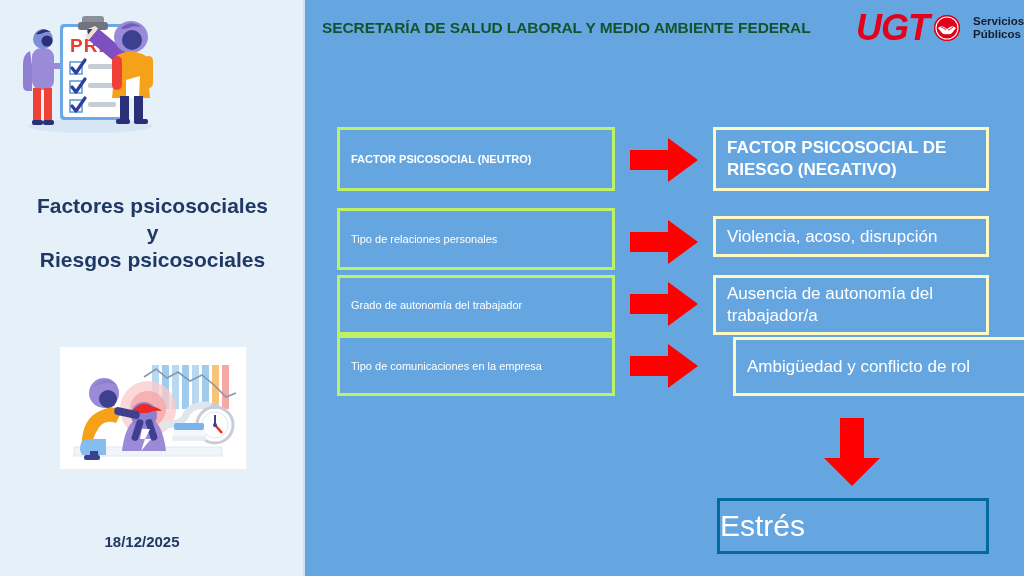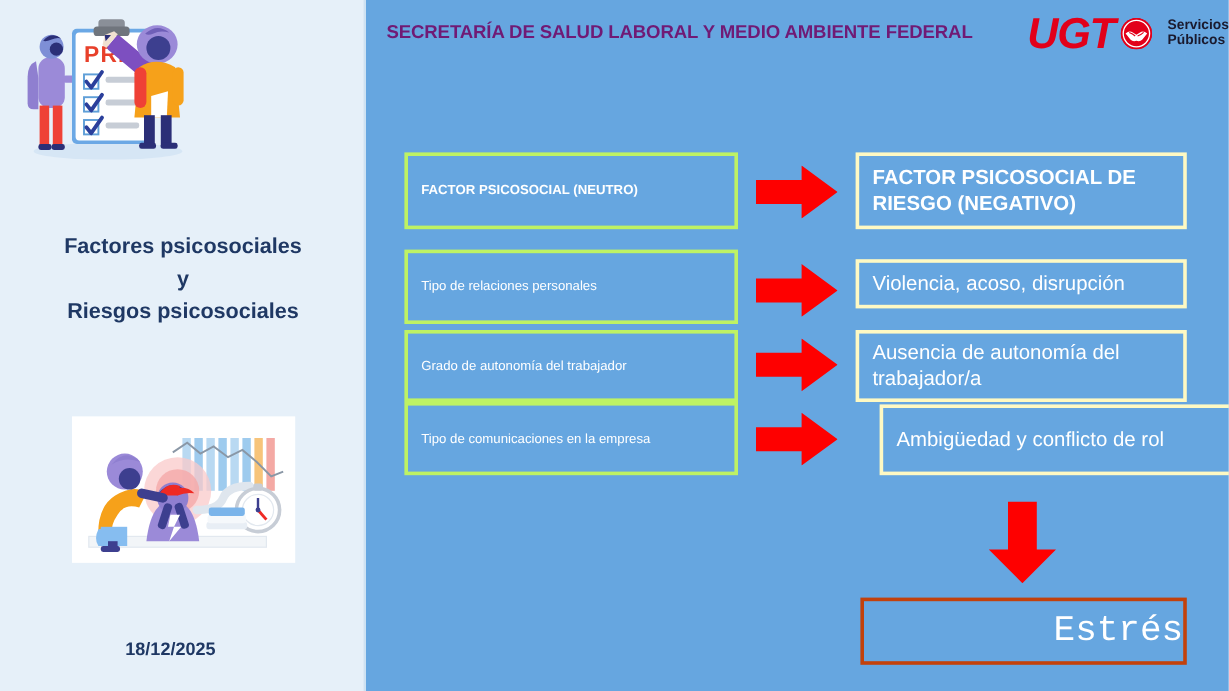--- a/index.html
+++ b/index.html
@@ -26,21 +26,21 @@
     background: #cfe2f2;
   }
 
   
   #prl-illustration { position: absolute; left: 8px; top: 6px; width: 160px; height: 132px; }
 
   #sidebar-title {
     position: absolute; left: 0; top: 192px; width: 305px;
     text-align: center;
     color: #1f3864;
-    font-size: 18px;
+    font-size: 21px;
     font-weight: bold;
     line-height: 27px;
   }
   #sidebar-title .ln { display: block; }
 
   
   #stress-illustration {
     position: absolute; left: 60px; top: 347px;
     width: 186px; height: 122px;
     background: #ffffff;
@@ -51,21 +51,21 @@
     position: absolute; left: 0; top: 533px; width: 284px;
     text-align: center;
     color: #1f3864;
     font-size: 15px;
     font-weight: bold;
   }
 
   
   #header-title {
     position: absolute; left: 322px; top: 19px;
-    color: #701a75;
+    color: #14532d;
     font-size: 15.5px;
     font-weight: bold;
     letter-spacing: -0.1px;
     white-space: nowrap;
   }
   #ugt-logo {
     position: absolute; left: 856px; top: 8px;
     width: 160px; height: 40px;
     display: flex; align-items: center;
   }
@@ -113,24 +113,23 @@
   #box-l3 { left: 337px; top: 275px; width: 278px; height: 60px; }
   #box-l4 { left: 337px; top: 335px; width: 278px; height: 61px; }
 
   #box-r1 { left: 713px; top: 127px; width: 276px; height: 64px; }
   #box-r2 { left: 713px; top: 216px; width: 276px; height: 41px; }
   #box-r3 { left: 713px; top: 275px; width: 276px; height: 60px; }
   #box-r4 { left: 713px; top: 337px; width: 320px; height: 59px; margin-left: 20px; }
 
   #box-estres {
     left: 717px; top: 498px; width: 272px; height: 56px;
-    border: 3px solid #c2410c;
-    justify-content: flex-end;
+    border: 3px solid #0369a1;
+    justify-content: flex-start;
     font-size: 30px;
-    font-family: Liberation Mono, monospace;
   }
   #box-estres .txt { padding: 0; }
 
   
   .arrow-right { position: absolute; width: 68px; height: 44px; }
   #arrow-1 { left: 630px; top: 138px; }
   #arrow-2 { left: 630px; top: 220px; }
   #arrow-3 { left: 630px; top: 282px; }
   #arrow-4 { left: 630px; top: 344px; }
   #arrow-down { position: absolute; left: 820px; top: 418px; width: 64px; height: 68px; }

